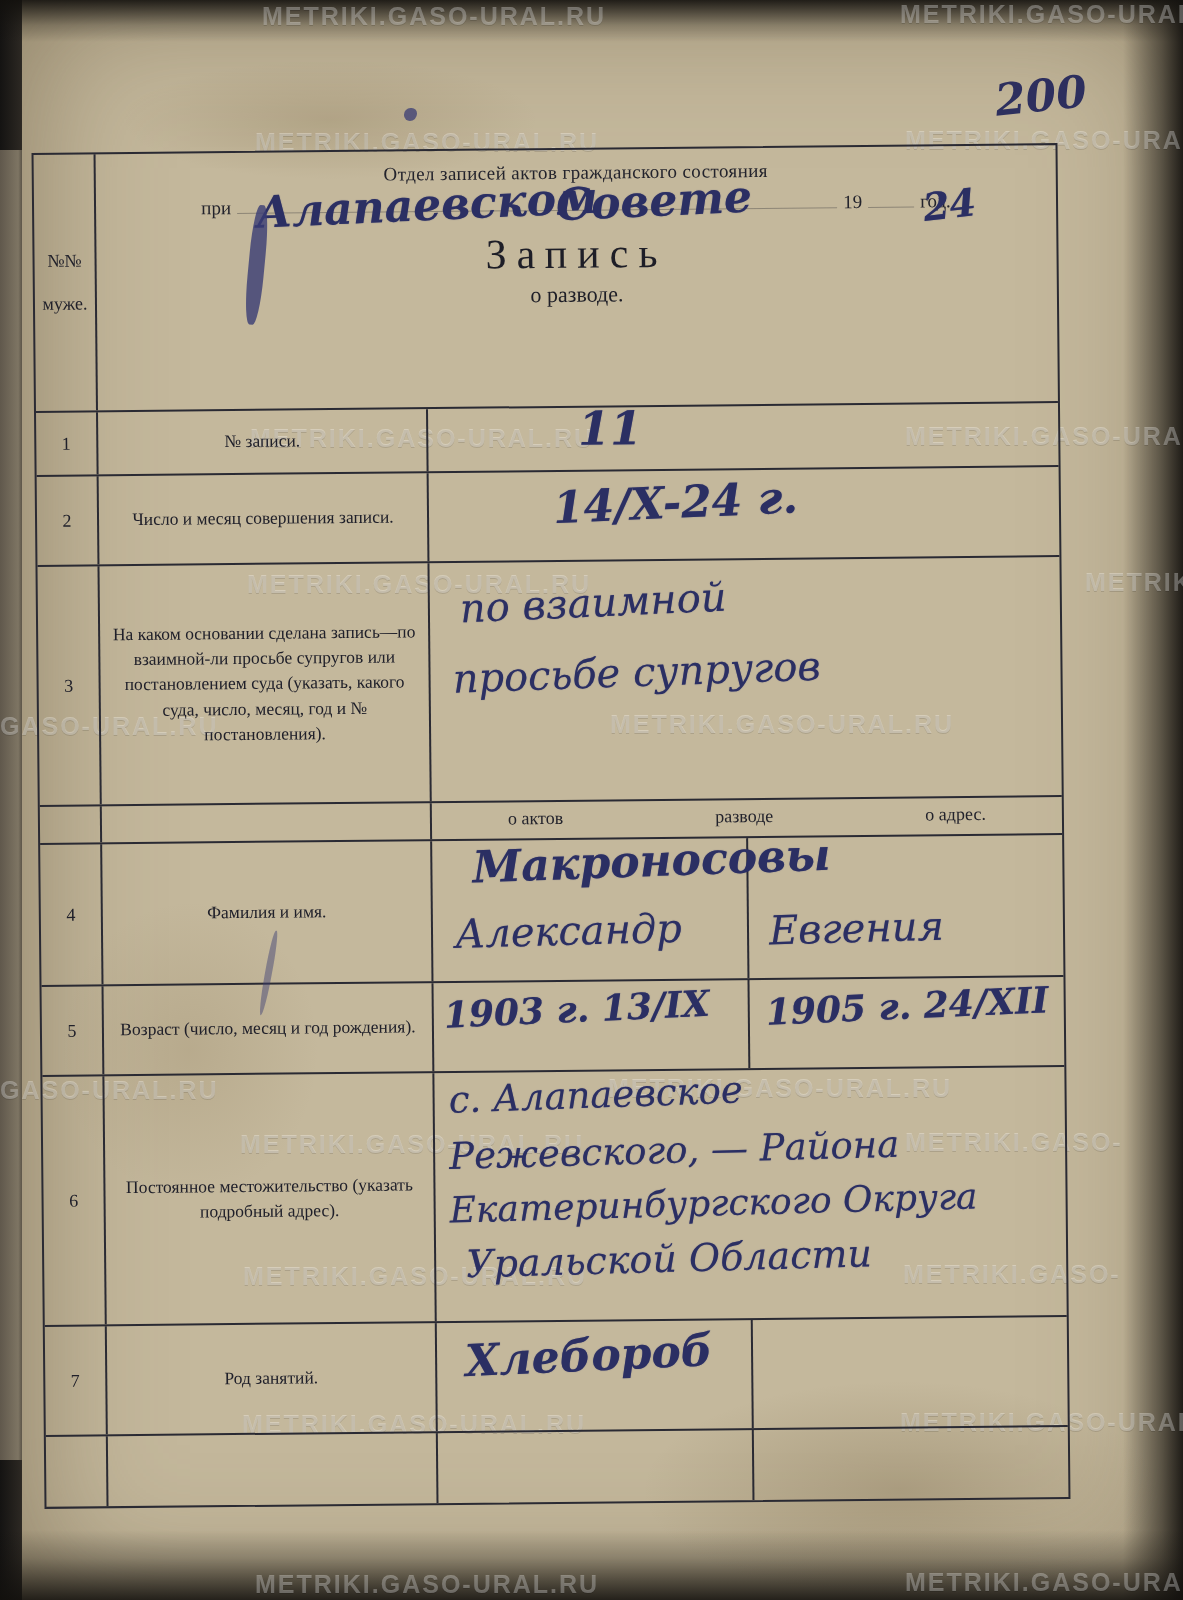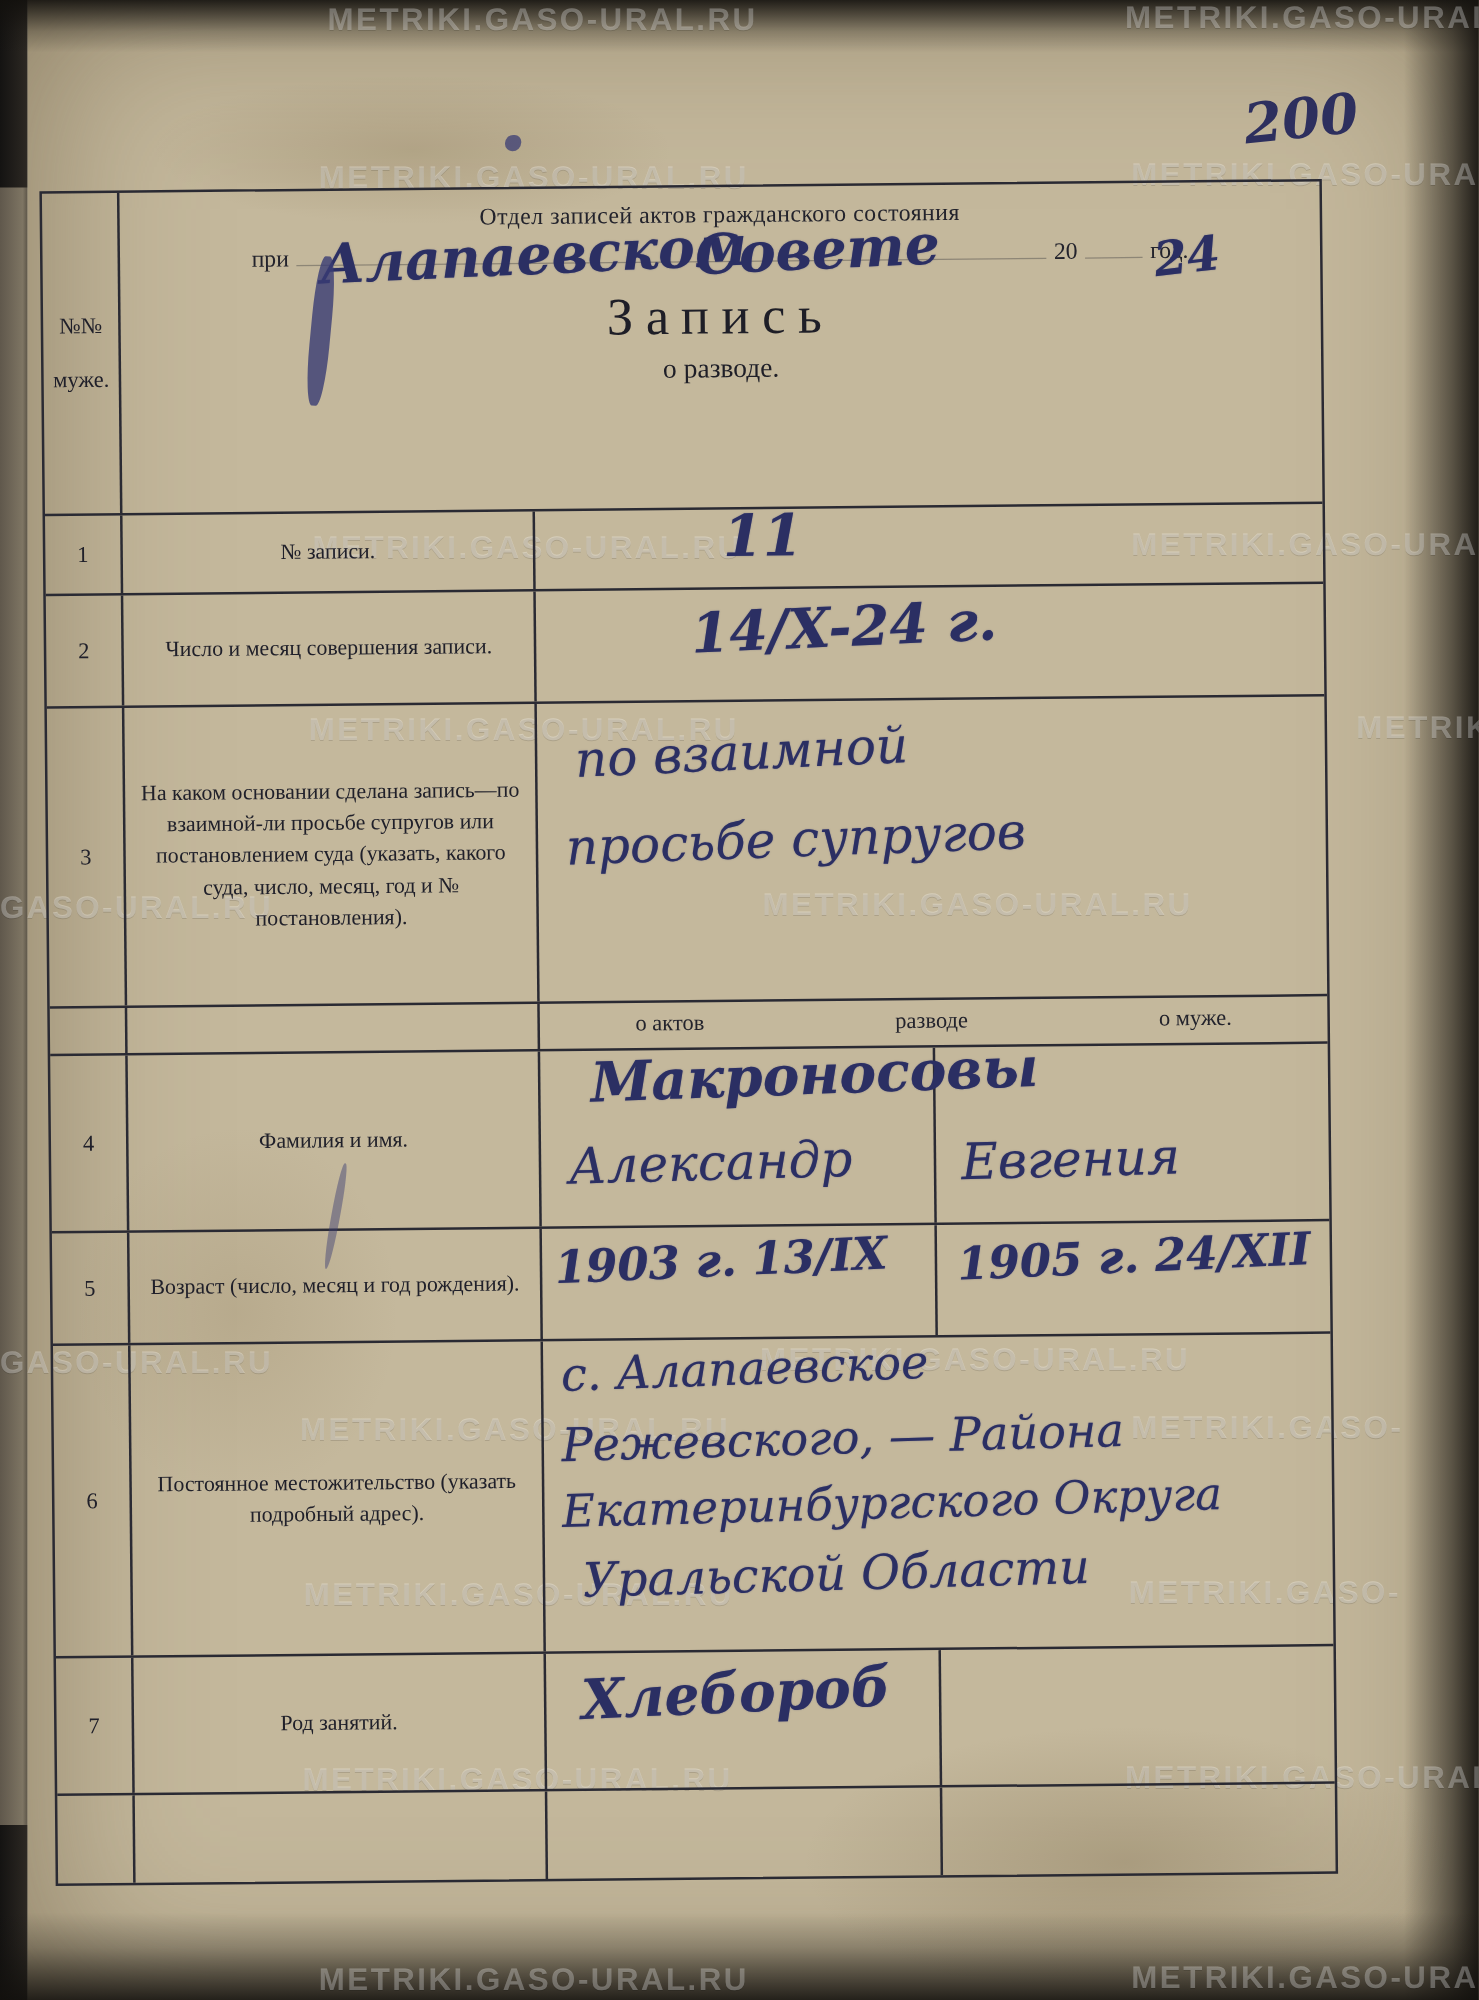--- a/index.html
+++ b/index.html
@@ -258,21 +258,21 @@
     <div class="row" style="min-height:256px;">
       <div id="hdr-num">
         <span>№№</span>
         <span>муже.</span>
       </div>
       <div id="hdr-main">
         <div id="hdr-line1">Отдел записей актов гражданского состояния</div>
         <div id="hdr-line2">
           <span>при</span>
           <span style="display:inline-block;width:600px;border-bottom:1px solid rgba(40,40,50,.35);"></span>
-          <span>20</span>
+          <span>19</span>
           <span style="display:inline-block;width:46px;border-bottom:1px solid rgba(40,40,50,.35);"></span>
           <span>год.</span>
         </div>
         <div id="hdr-title">Запись</div>
         <div id="hdr-sub">о разводе.</div>
 
         <div class="hw hw-strong" style="left:160px;top:28px;font-size:44px;transform:rotate(-2deg);">Алапаевском</div>
         <div class="hw hw-strong" style="left:460px;top:26px;font-size:44px;transform:rotate(-2deg);">Совете</div>
         <div class="hw hw-strong" style="left:827px;top:36px;font-size:38px;transform:rotate(-6deg);">24</div>
         <div class="ink-blot" style="left:152px;top:52px;width:16px;height:120px;transform:rotate(6deg);border-radius:40%;"></div>
@@ -304,21 +304,21 @@
       </div>
     </div>
 
     <div class="row" style="min-height:36px;">
       <div class="c-num"></div>
       <div class="c-label" style="border-right:2px solid #2a2a33;"></div>
       <div class="c-val">
         <div class="sub-head">
           <span>о актов</span>
           <span>разводе</span>
-          <span>о муже.</span>
+          <span>о адрес.</span>
         </div>
       </div>
     </div>
 
     <div class="row" style="min-height:140px;">
       <div class="c-num">4</div>
       <div class="c-label">Фамилия и имя.</div>
       <div class="c-val-half divider-v">
         <div class="hw hw-strong" style="left:40px;top:-4px;font-size:44px;transform:rotate(-1.5deg);">Макроносовы</div>
         <div class="hw" style="left:22px;top:68px;font-size:40px;transform:rotate(-1deg);">Александр</div>

